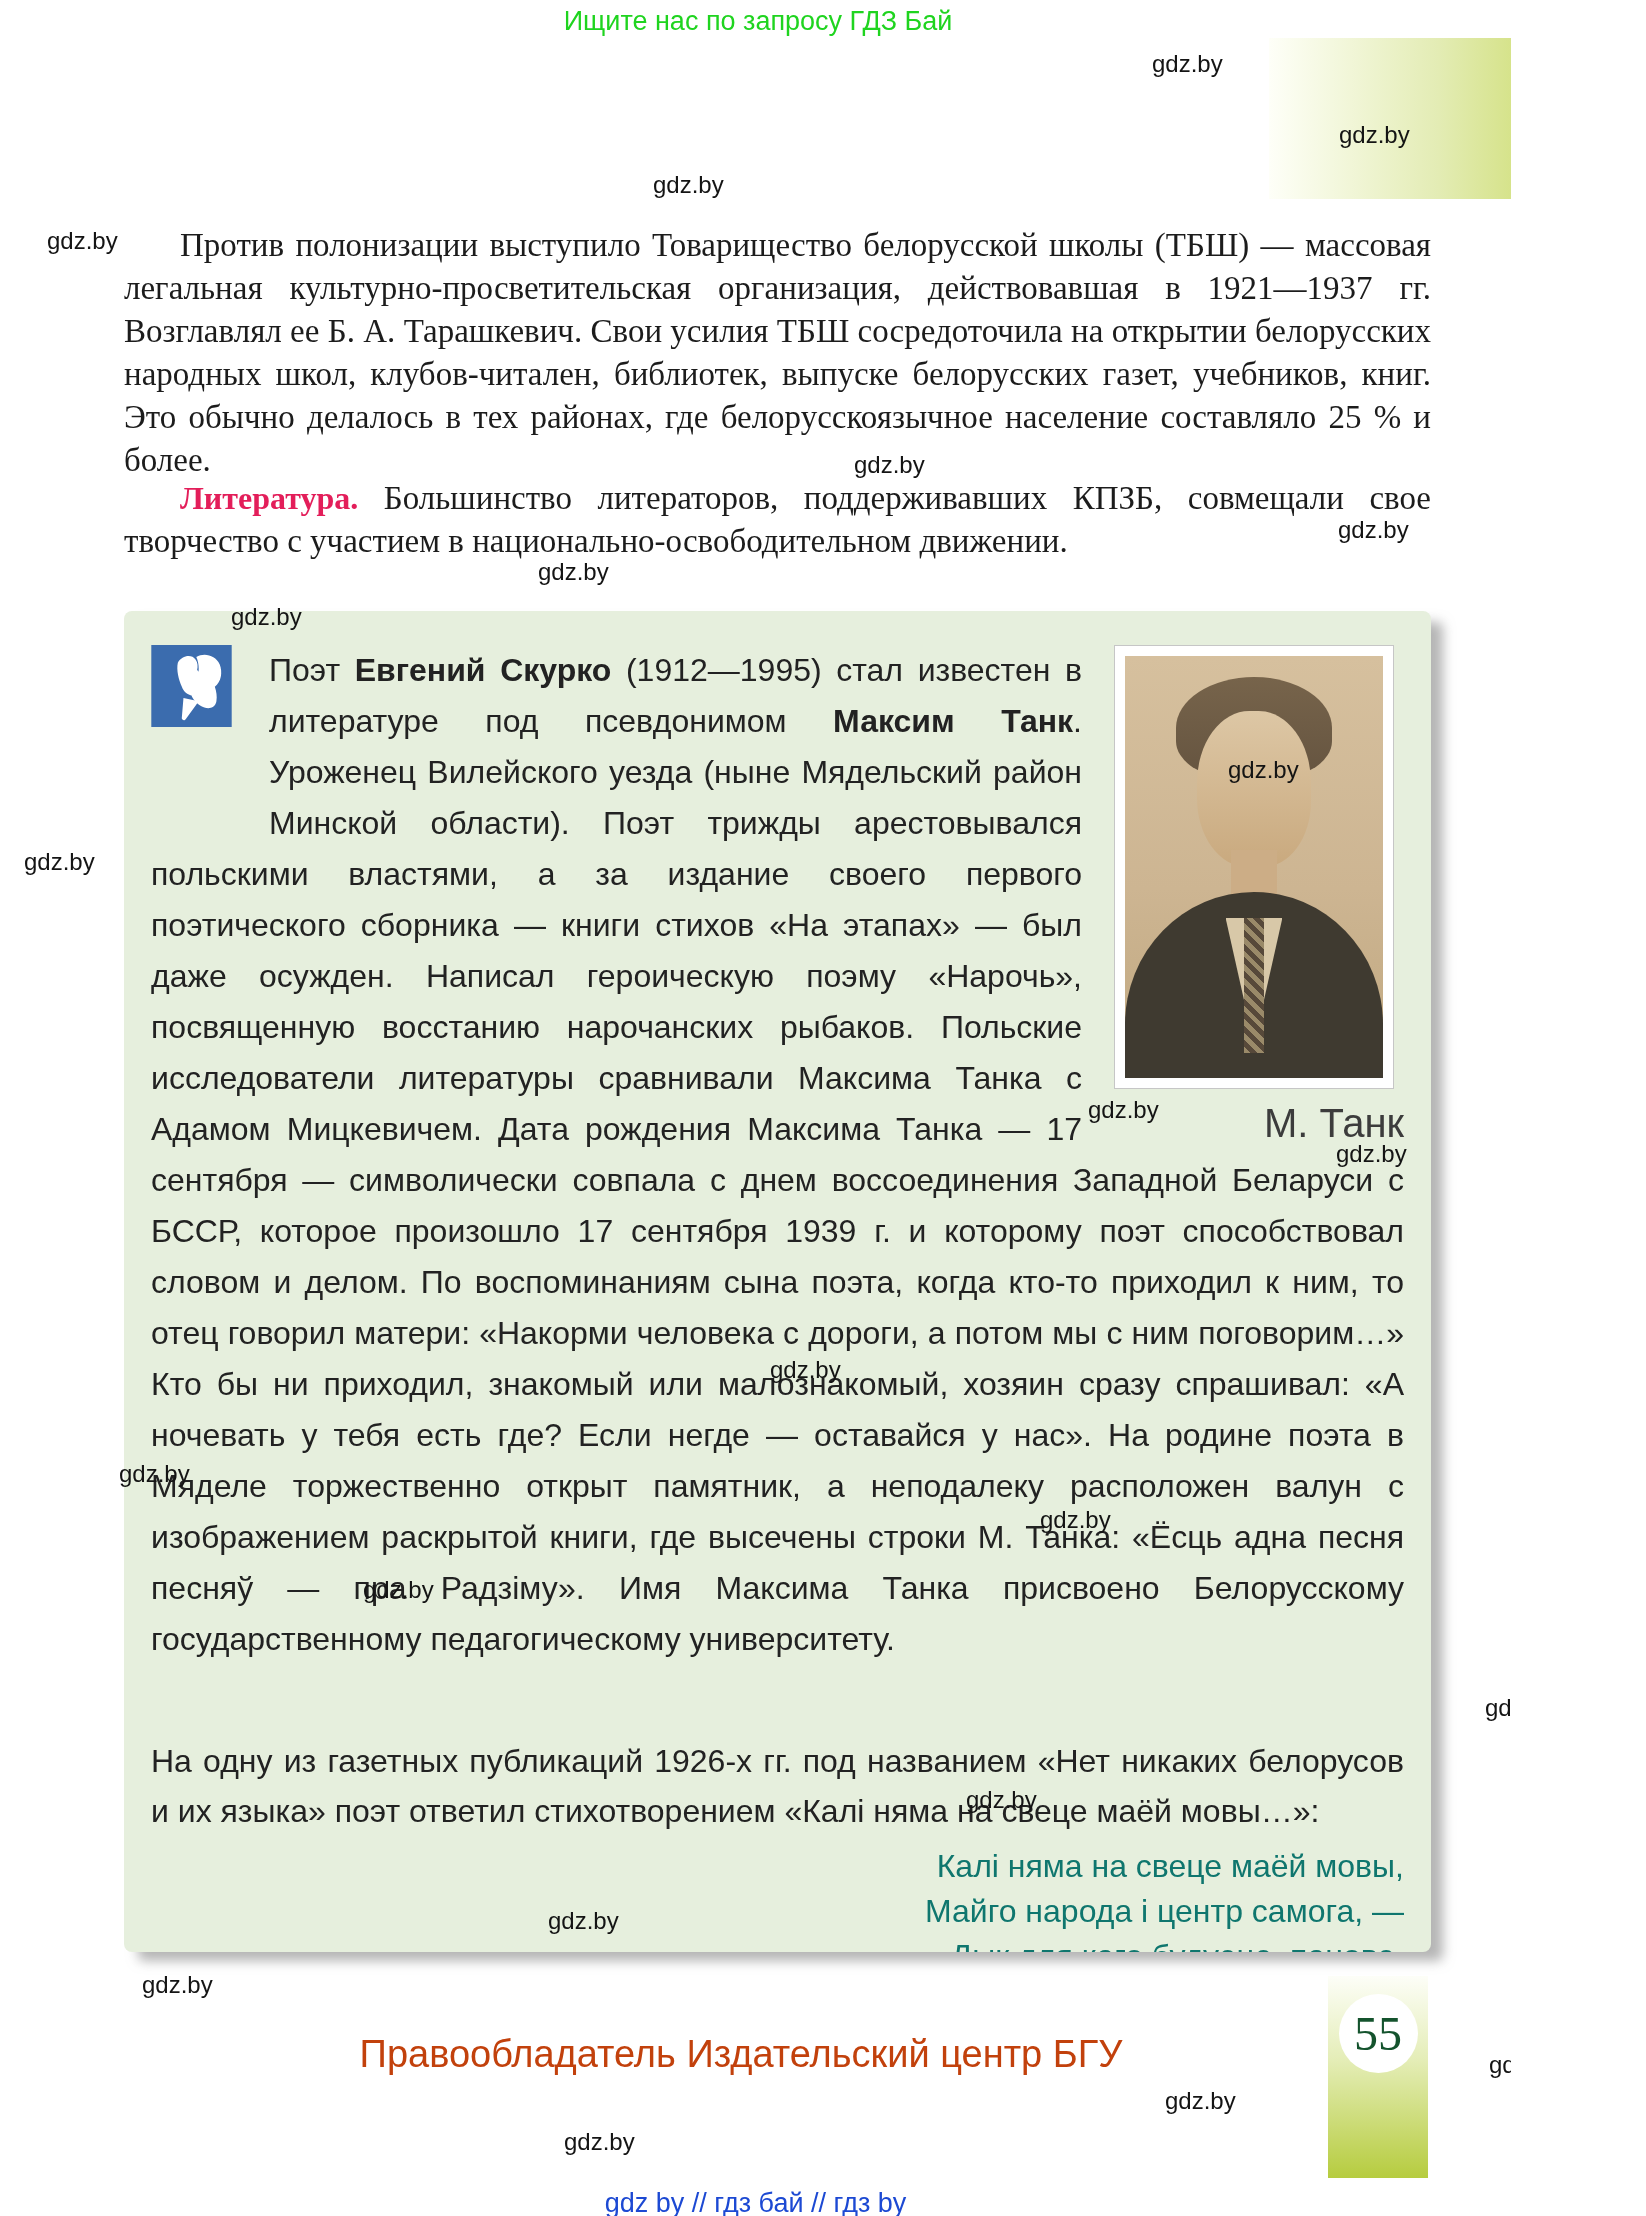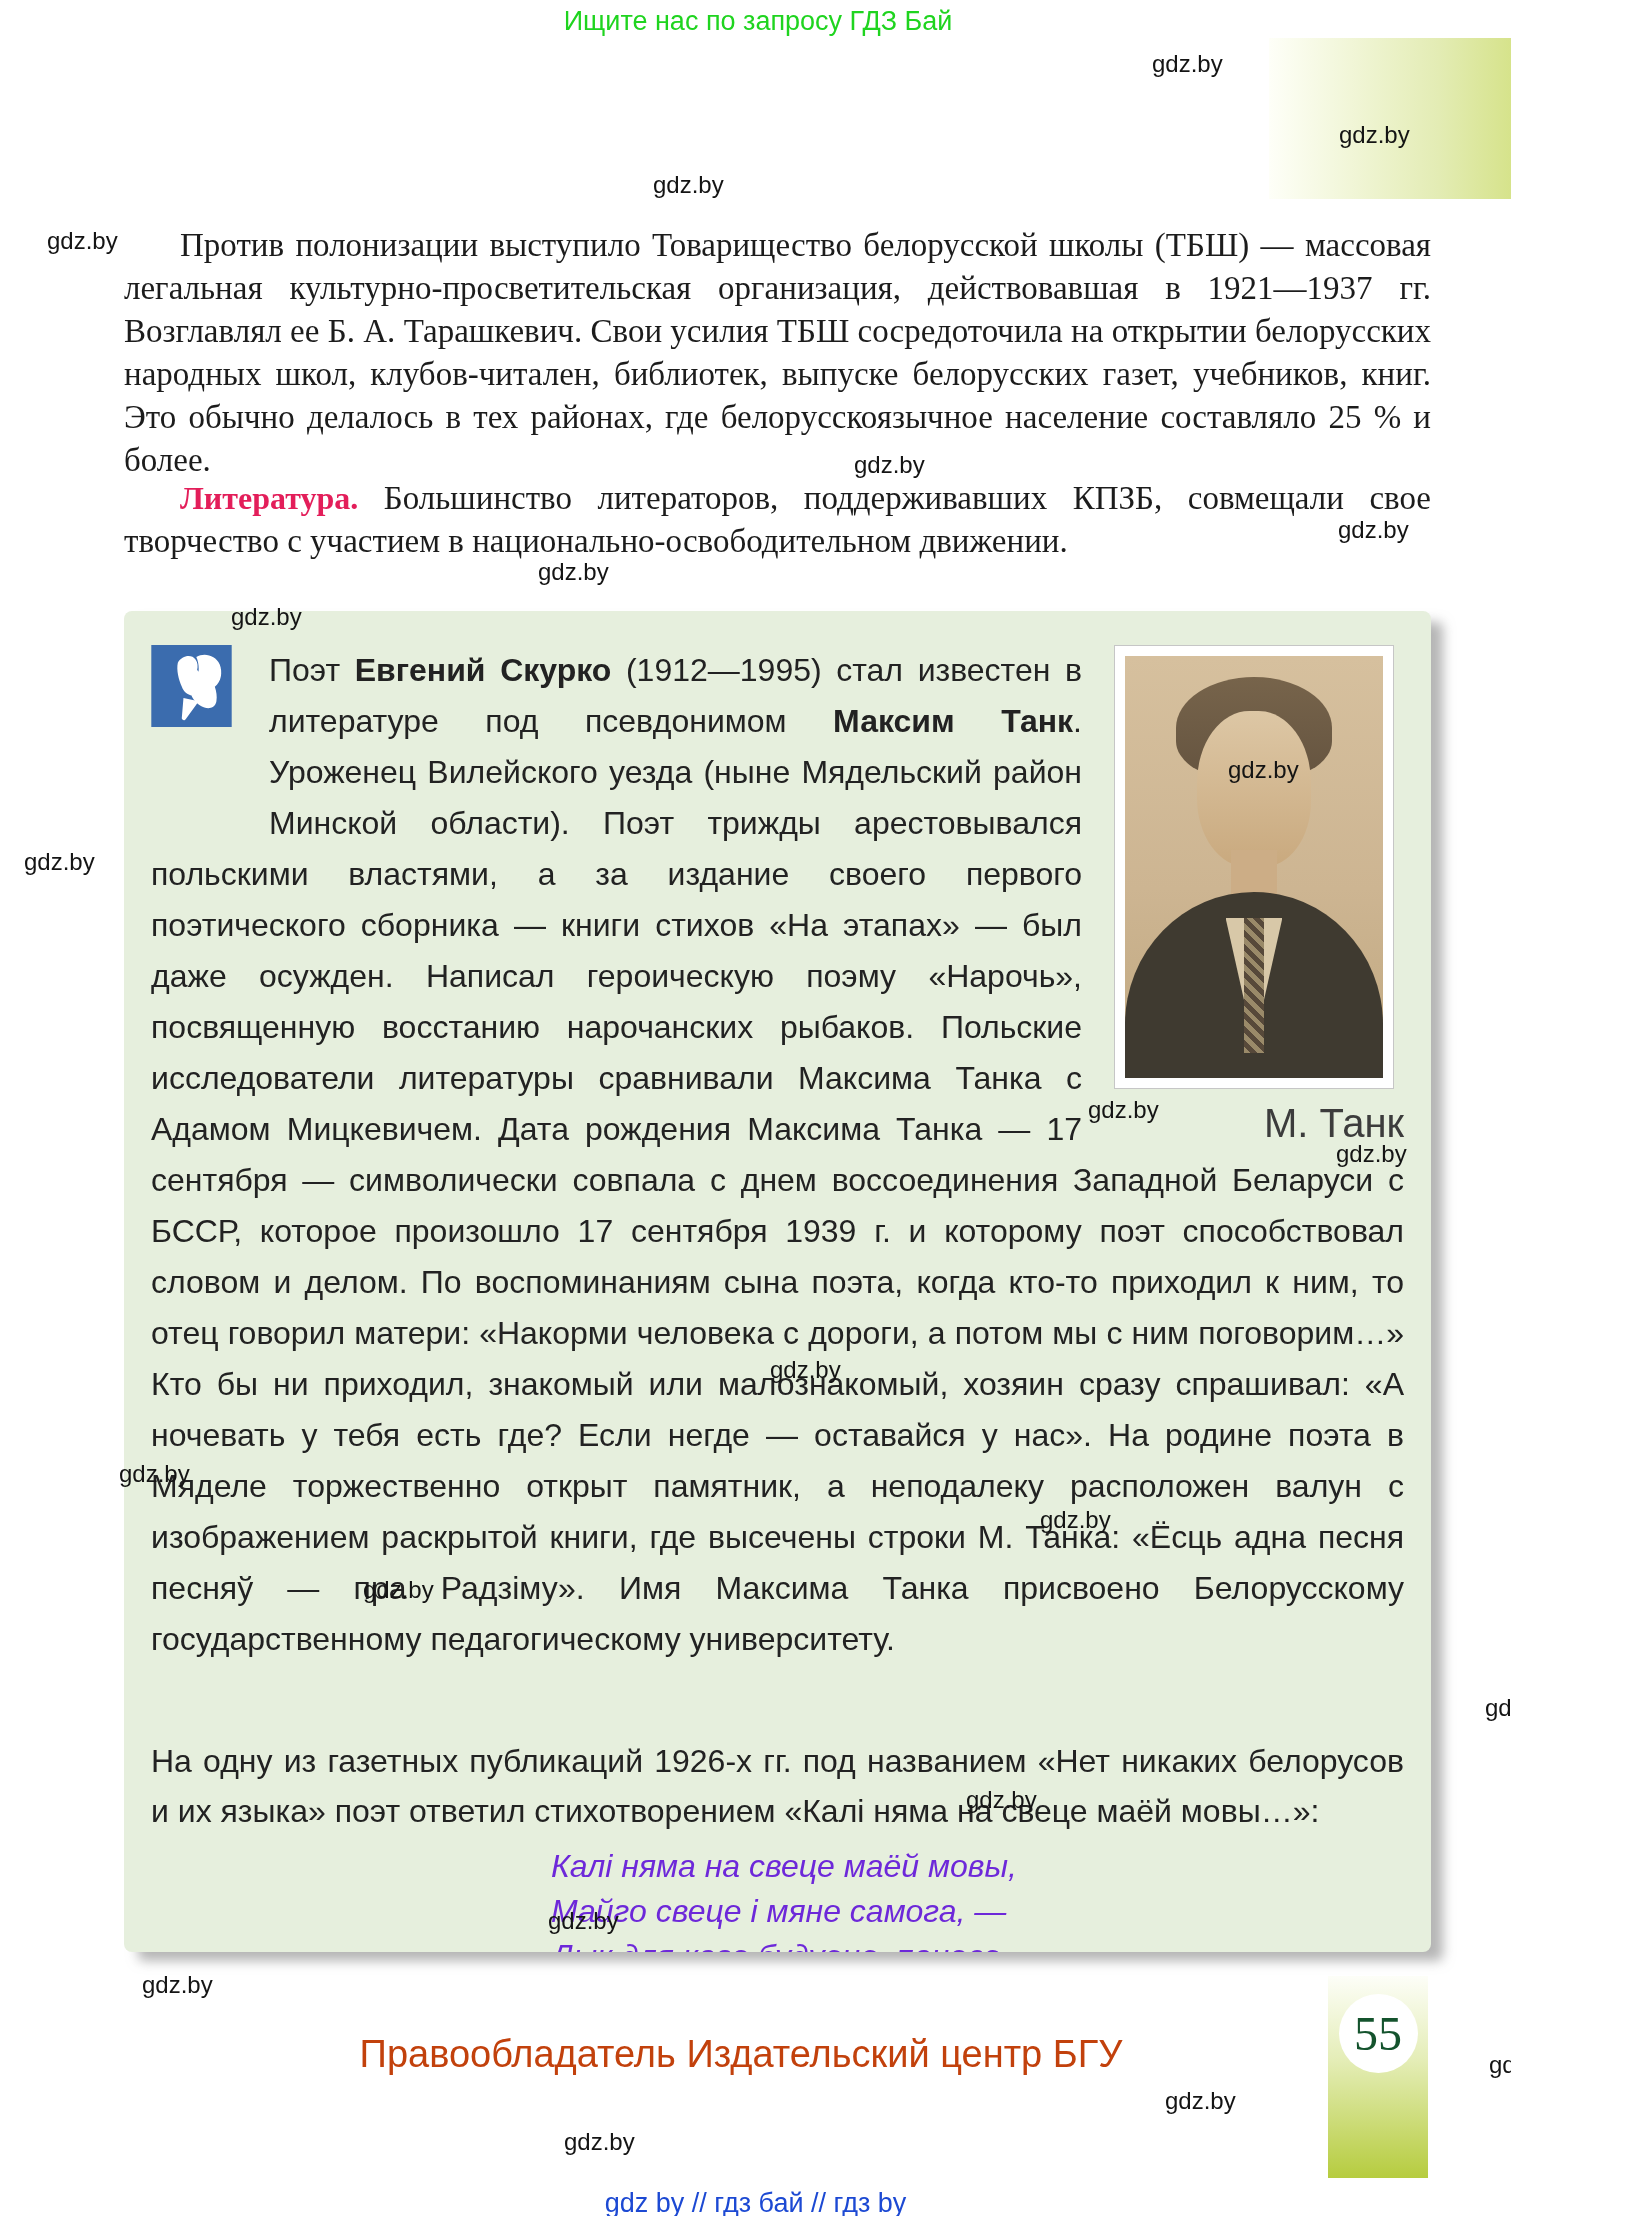--- a/index.html
+++ b/index.html
@@ -64,21 +64,21 @@
     background:#d8c8a8; clip-path:polygon(0 0,100% 0,50% 100%); }
   .photo-tie { position:absolute; bottom:6%; left:46%; width:8%; height:32%;
     background:repeating-linear-gradient(45deg,#9a8a69 0 4.8px,#57493a 4.8px 9.7px); }
   .photo-caption {
     margin-top:17.7px; text-align:right; font-size:40px; color:#3c3c3c; line-height:32px;
   }
   .intro-para {
     clear:left; margin-top:71px; font-size:32px; line-height:50px;
     text-align:justify; color:#222222;
   }
-  .poem { margin:8px 0 0 400px; font-style:italic; font-size:32px; line-height:45px; color:#6d28d9; }
+  .poem { margin:8px 0 0 400px; font-size:32px; line-height:45px; color:#0f766e;text-align:right; }
   
   .publisher {
     position:absolute; left:322px; top:2033px; width:838px; text-align:center;
     font-size:38px; color:#c2410c; z-index:5; white-space:nowrap;
   }
   .pagenum-strip {
     position:absolute; left:1328px; top:1976px; width:100px; height:202px;
     background:linear-gradient(180deg,#fdfef8 0%, #e4edb6 42%, #b6cc3f 100%); z-index:4;
   }
   .pagenum-circle {
@@ -155,21 +155,21 @@
         <span class="photo-caption" style="display:block">М. Танк</span>
       </span>
 
       <span>Поэт </span><b>Евгений Скурко</b><span> (1912—1995) стал известен в литературе под псевдонимом </span><b>Максим Танк</b><span>. Уроженец Вилейского уезда (ныне Мядельский район Минской области). Поэт трижды арестовывался польскими властями, а за издание своего первого поэтического сборника — книги стихов «На этапах» — был даже осужден. Написал героическую поэму «Нарочь», посвященную восстанию нарочанских рыбаков. Польские исследователи литературы сравнивали Максима Танка с Адамом Мицкевичем. Дата рождения Максима Танка — 17 сентября — символически совпала с днем воссоединения Западной Беларуси с БССР, которое произошло 17 сентября 1939 г. и которому поэт способствовал словом и делом. По воспоминаниям сына поэта, когда кто-то приходил к ним, то отец говорил матери: «Накорми человека с дороги, а потом мы с ним поговорим…» Кто бы ни приходил, знакомый или малознакомый, хозяин сразу спрашивал: «А ночевать у тебя есть где? Если негде — оставайся у нас». На родине поэта в Мяделе торжественно открыт памятник, а неподалеку расположен валун с изображением раскрытой книги, где высечены строки М. Танка: «Ёсць адна песня песняў — пра Радзіму». Имя Максима Танка присвоено Белорусскому государственному педагогическому университету.</span>
     </div>
 
     <div class="intro-para">На одну из газетных публикаций 1926-х гг. под названием «Нет никаких белорусов и их языка» поэт ответил стихотворением «Калі няма на свеце маёй мовы…»:</div>
 
     <div class="poem">
       <div>Калі няма на свеце маёй мовы,</div>
-      <div>Майго свеце і мяне самога, —</div>
+      <div>Майго народа і центр самога, —</div>
       <div>Дык для каго будуеце, панове,</div>
 
     </div>
 
   </div>
 
   <div class="publisher">Правообладатель Издательский центр БГУ</div>
 
   <div class="pagenum-strip">
     <div class="pagenum-circle">55</div>

